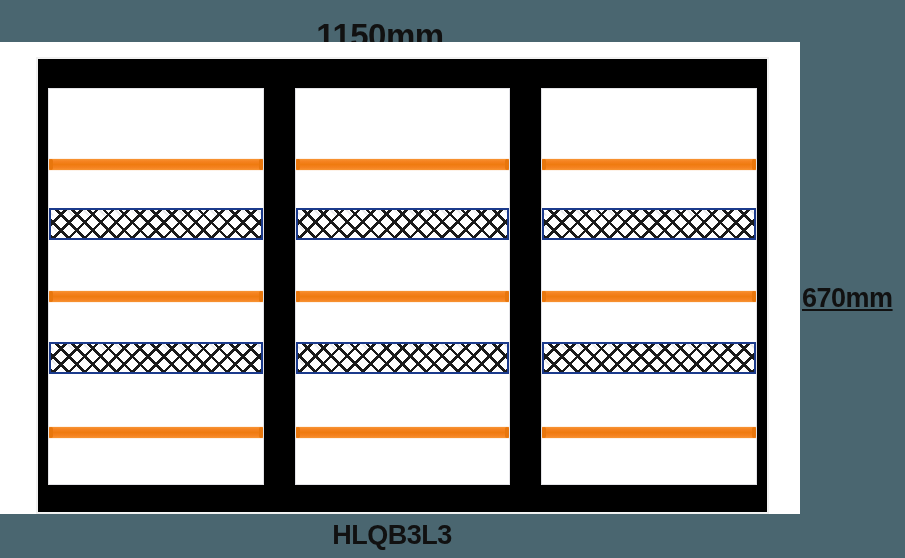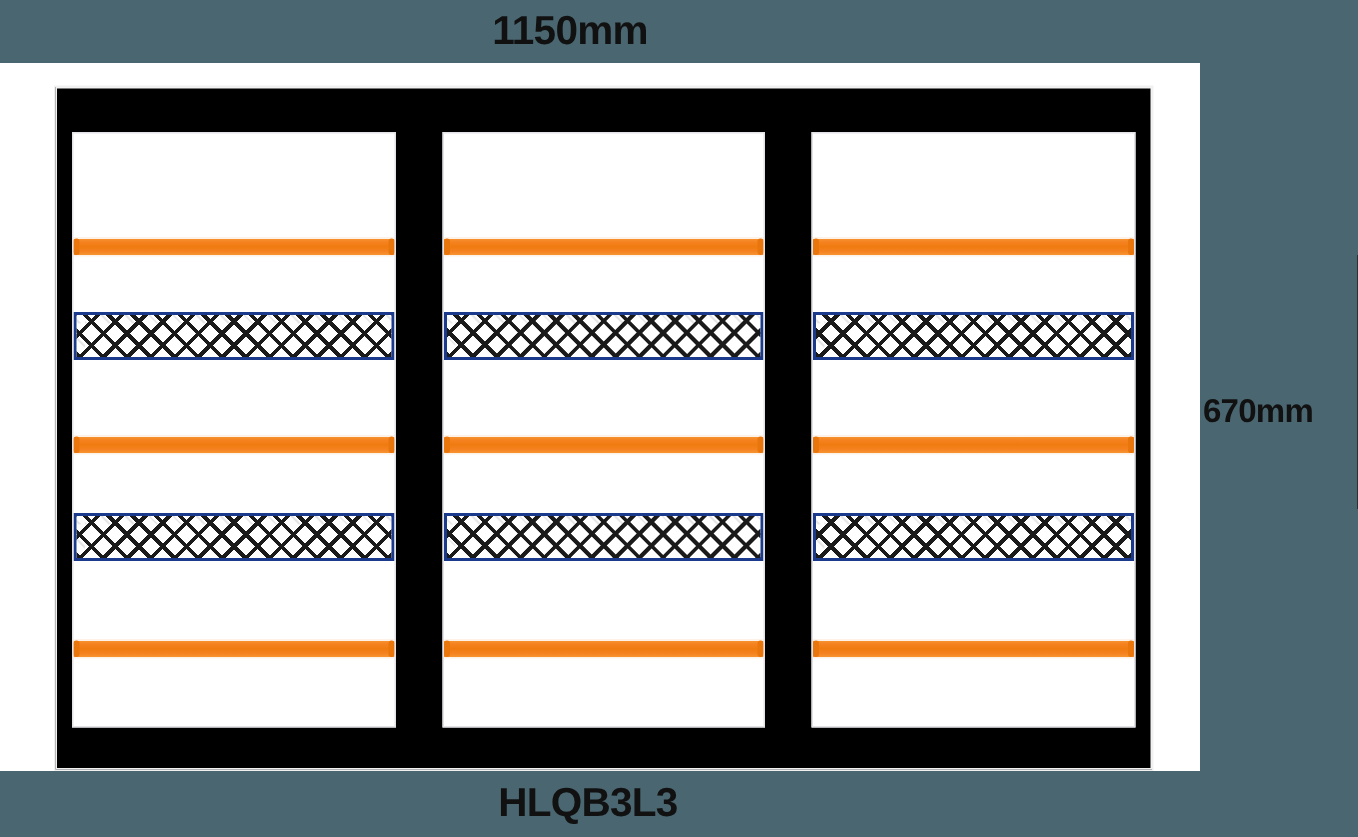--- a/index.html
+++ b/index.html
@@ -19,33 +19,34 @@
   
   .dim-label {
     position: absolute;
     color: #111111;
     font-weight: bold;
     letter-spacing: -0.5px;
     white-space: nowrap;
   }
 
   #dim-top {
-    top: 0px;
+    top: 16px;
     left: 0;
     width: 760px;
     text-align: center;
-    font-size: 27px;
+    font-size: 33px;
     line-height: 40px;
   }
 
   #dim-right {
-    top: 259px;
+    top: 283px;
     left: 802px;
-    font-size: 22px;
+    font-size: 27px;
     line-height: 30px;
+    text-decoration: underline;
   }
 
   #model-code {
     bottom: 2px;
     left: 12px;
     width: 760px;
     text-align: center;
     font-size: 27px;
     line-height: 42px;
   }

